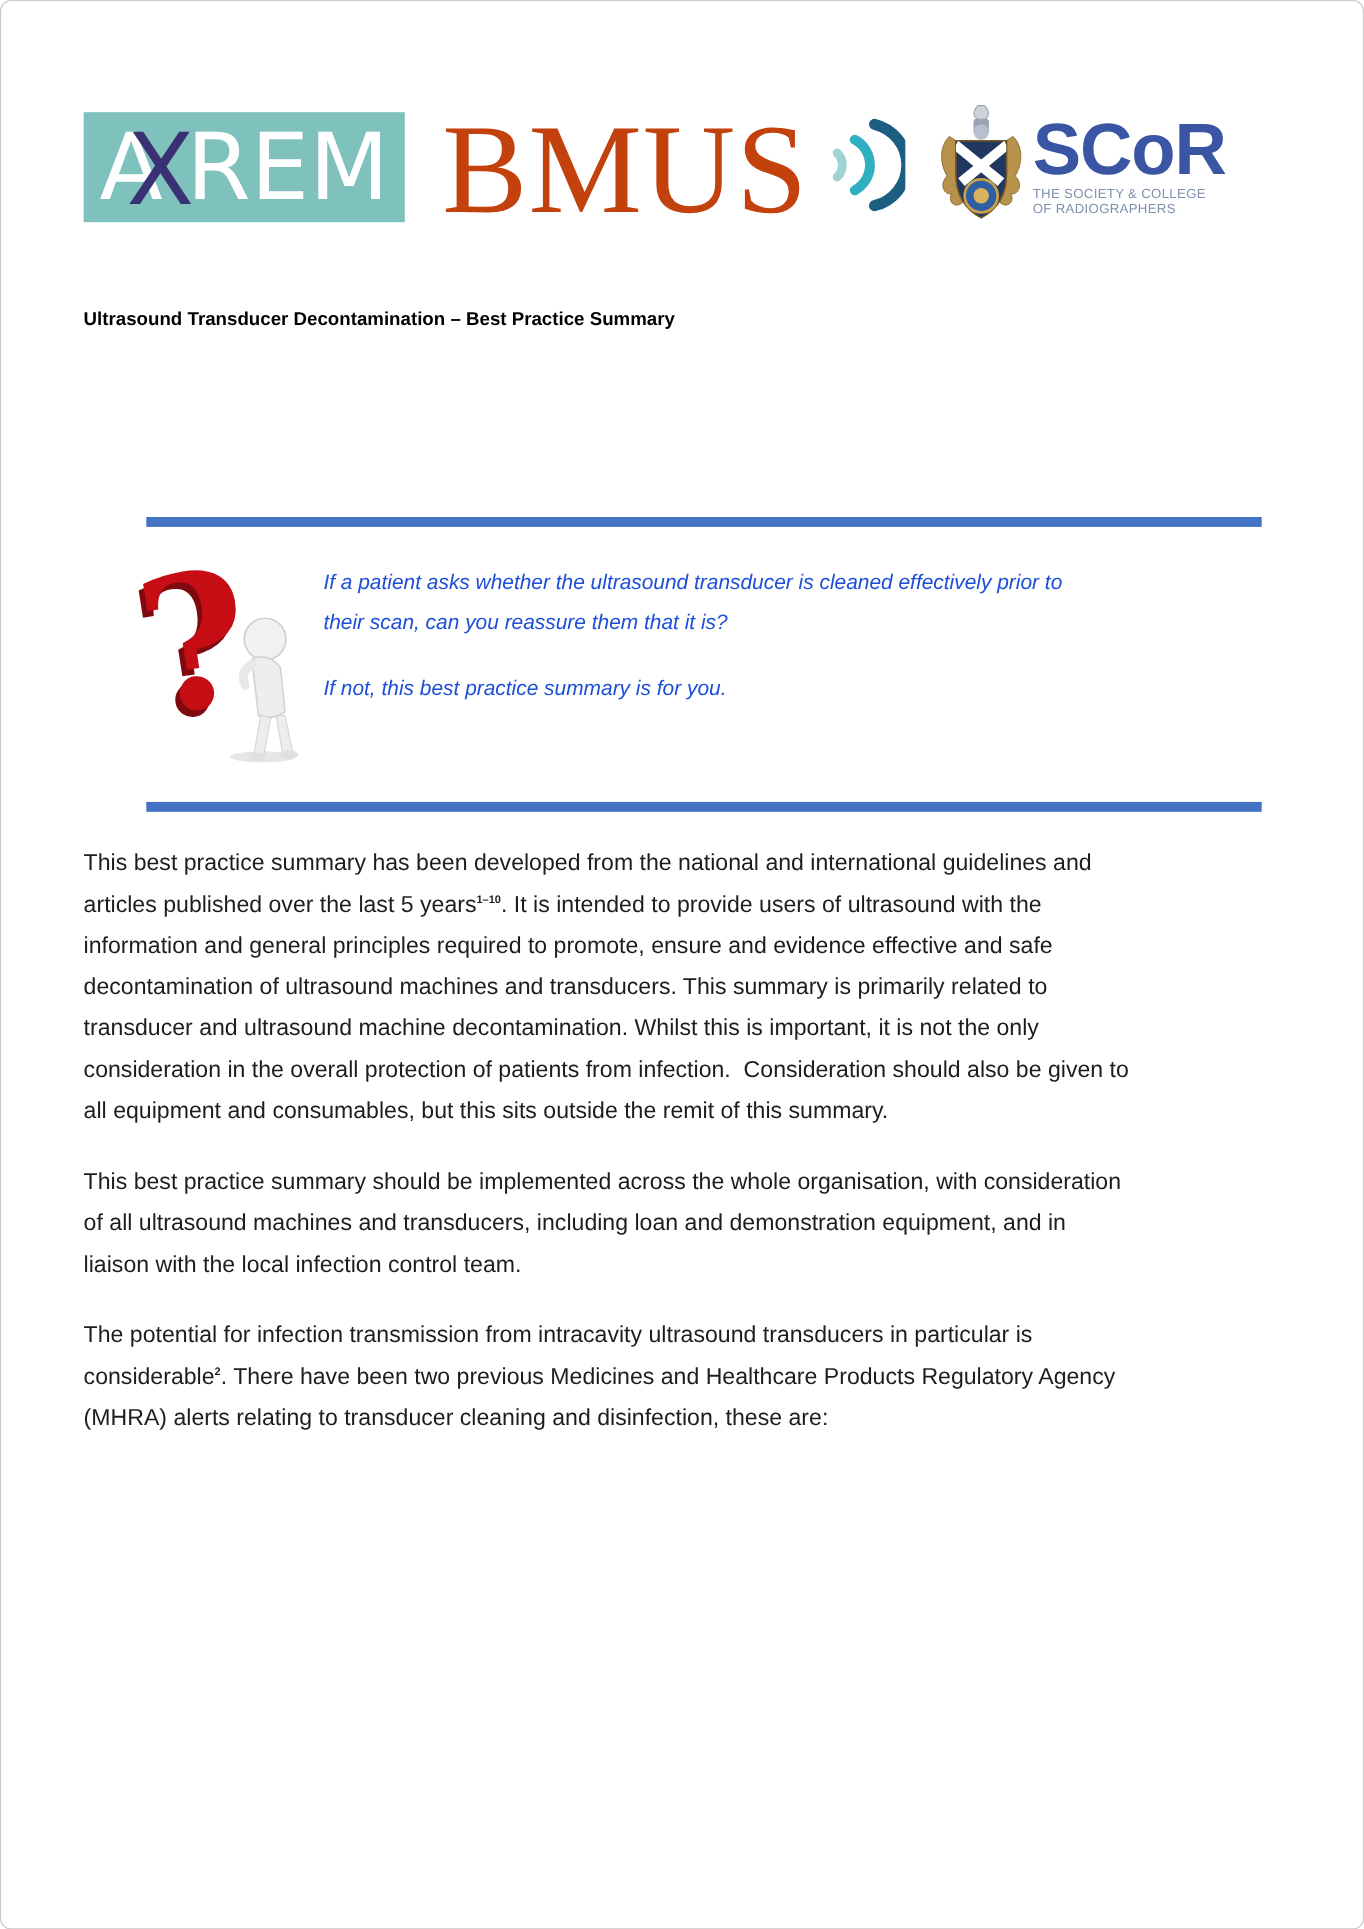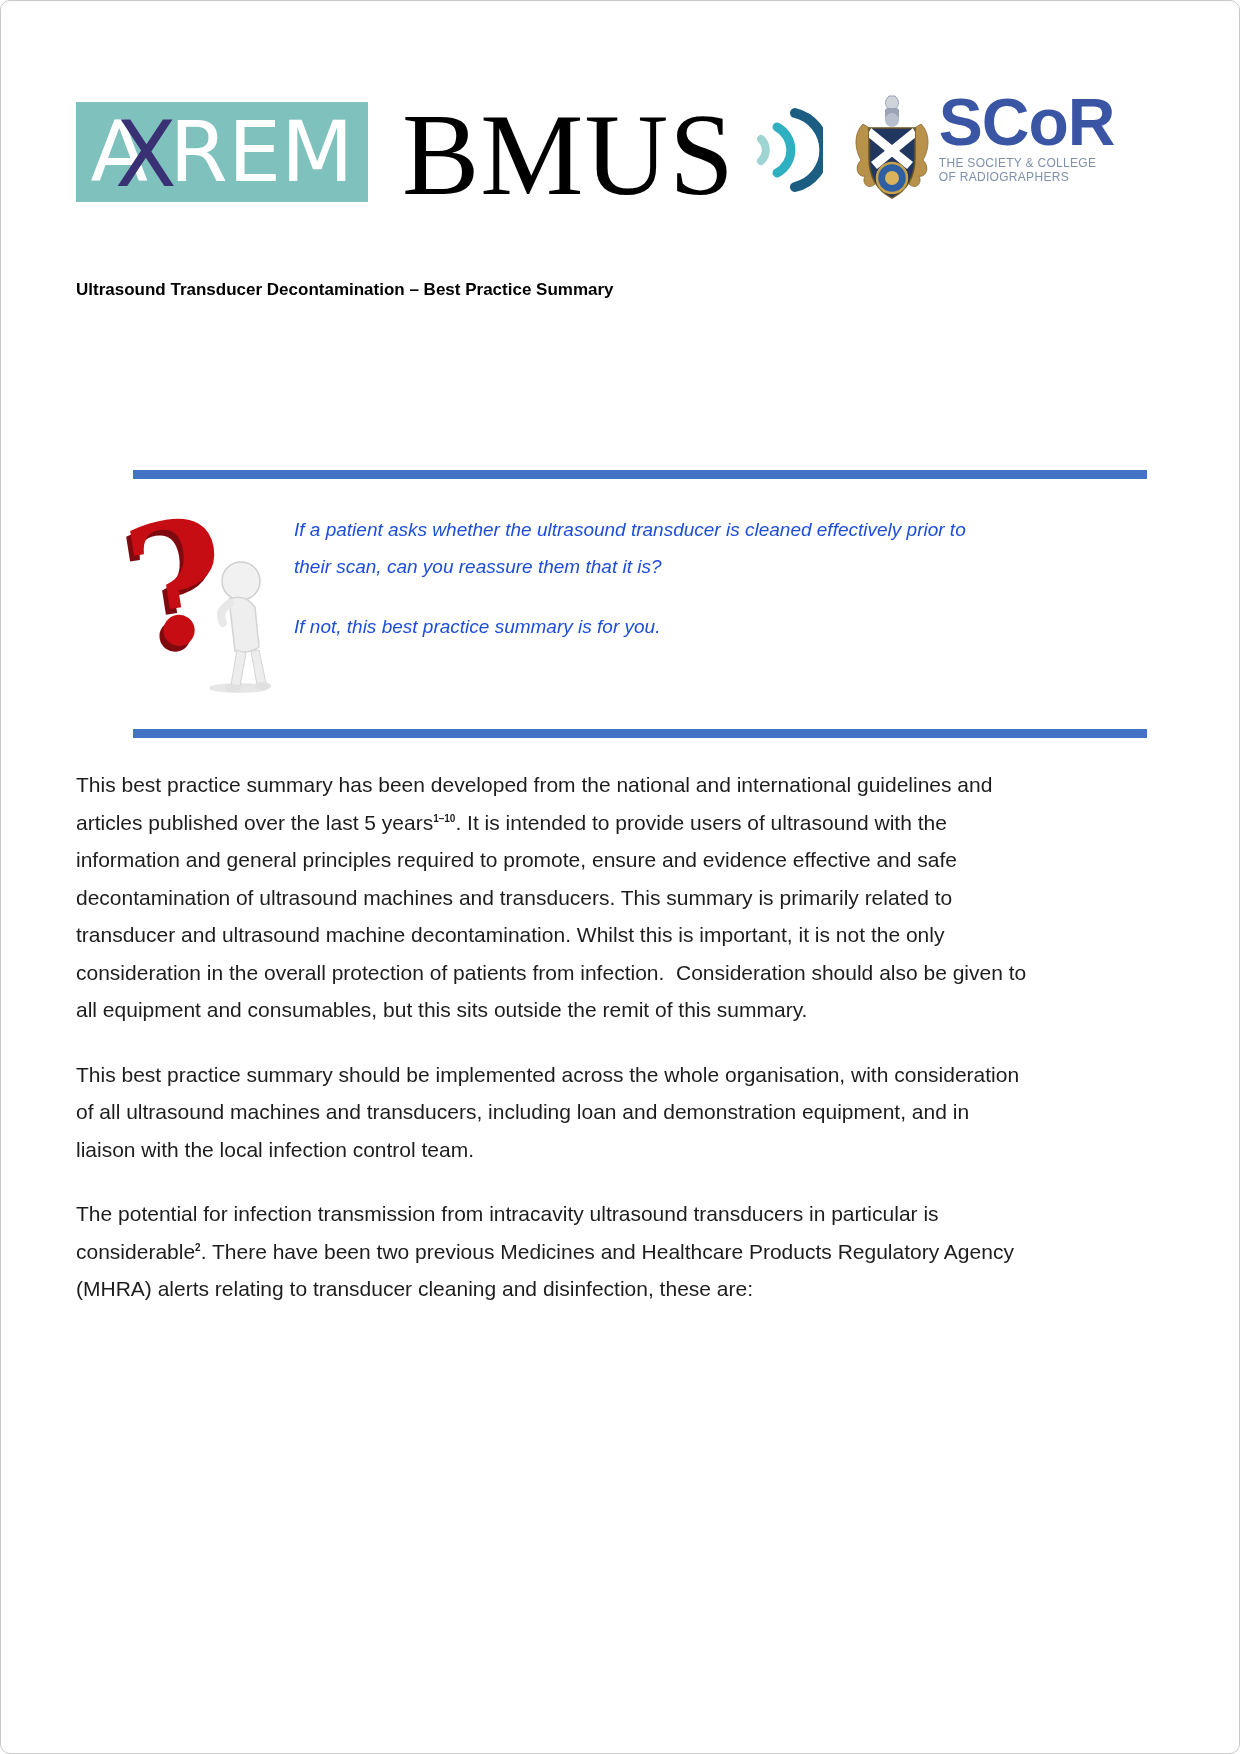--- a/index.html
+++ b/index.html
@@ -35,25 +35,25 @@
     margin-left:-30px; margin-right:-4px;
     transform:translateY(3px);
   }
   .axrem .la { position:relative; z-index:1; }
   .axrem .lrem { letter-spacing:0px; }
 
   .bmus { margin-left:34px; display:flex; align-items:flex-end; flex:0 0 auto; }
   .bmus-text {
     font-family:"Liberation Serif", serif;
     font-size:116px; line-height:0.82;
-    color:#000000; letter-spacing:1px;
+    color:#c2410c; letter-spacing:1px;
   }
   .bmus-waves { margin-left:10px; margin-bottom:2px; }
 
-  .scor { margin-left:26px; display:flex; flex:0 0 auto; }
+  .scor { margin-left:26px; display:flex; align-items:center; flex:0 0 auto; }
   .scor-textcol { margin-left:4px; }
   .scor-text {
     font-size:66px; font-weight:700; line-height:0.85;
     color:#3A55A4; letter-spacing:-1px;
   }
   .scor-tagline {
     margin-top:6px;
     font-size:12px; line-height:14px;
     color:#7E90AC; letter-spacing:0.3px;
   }

